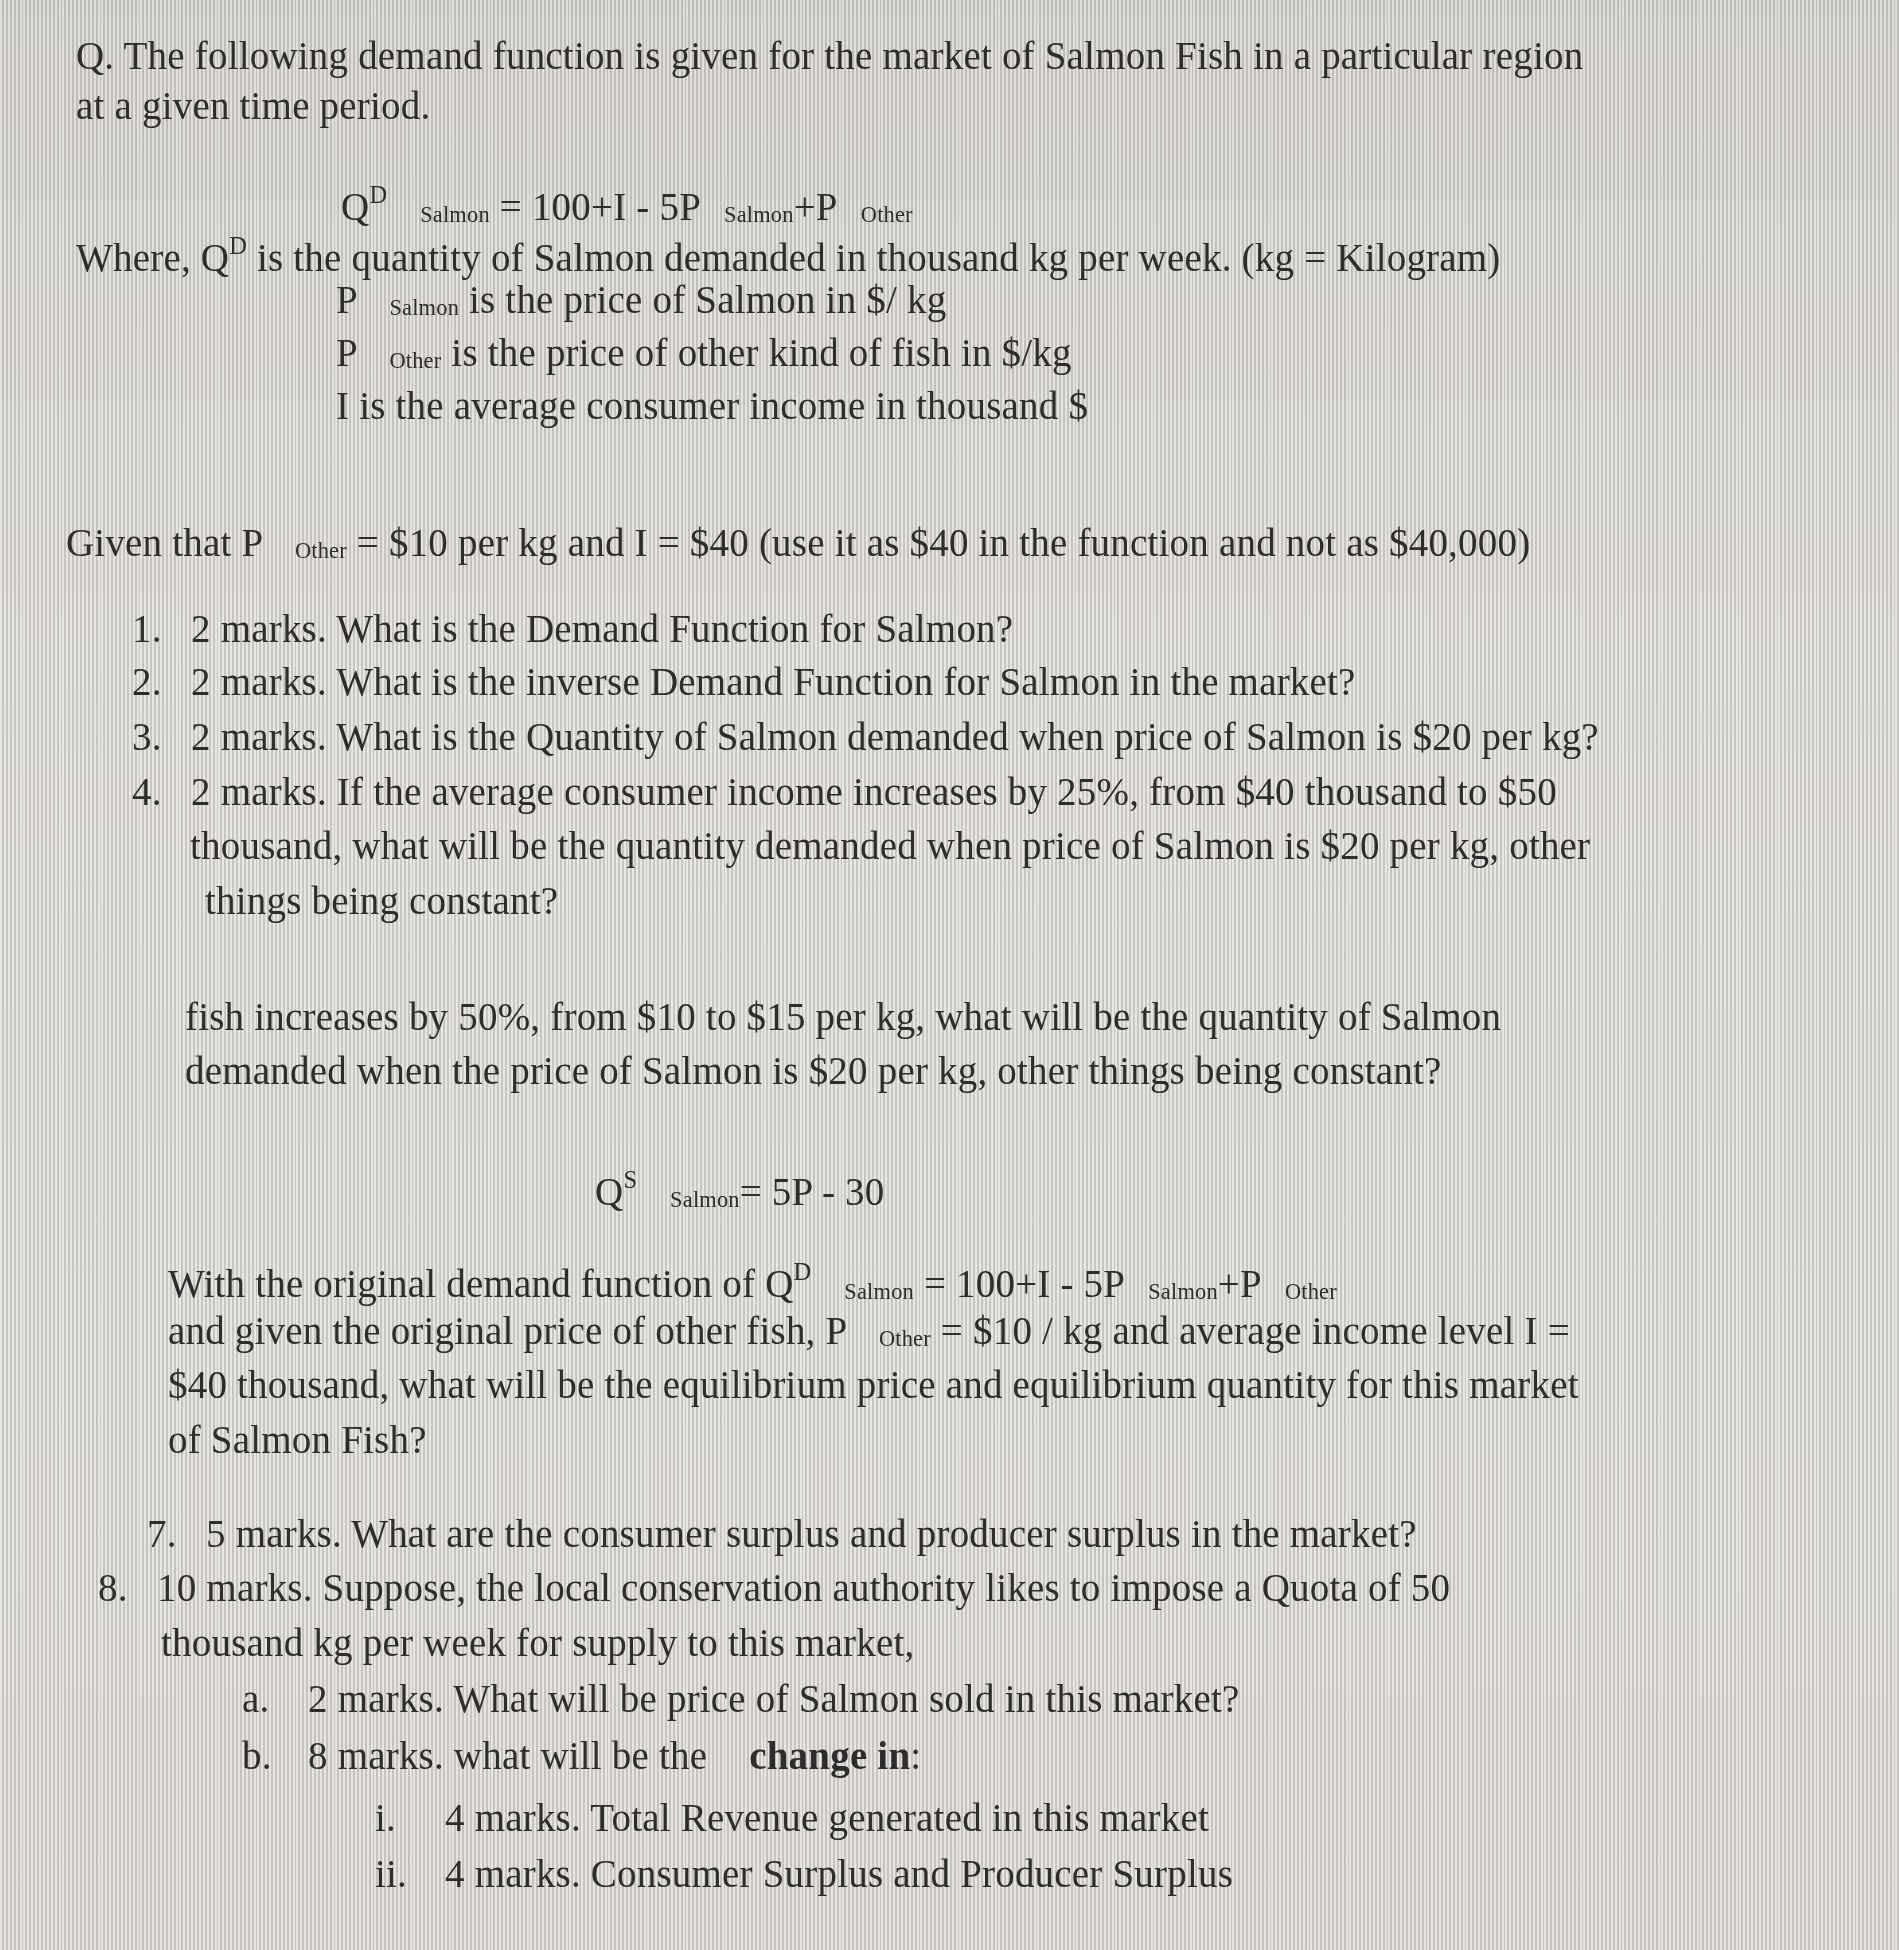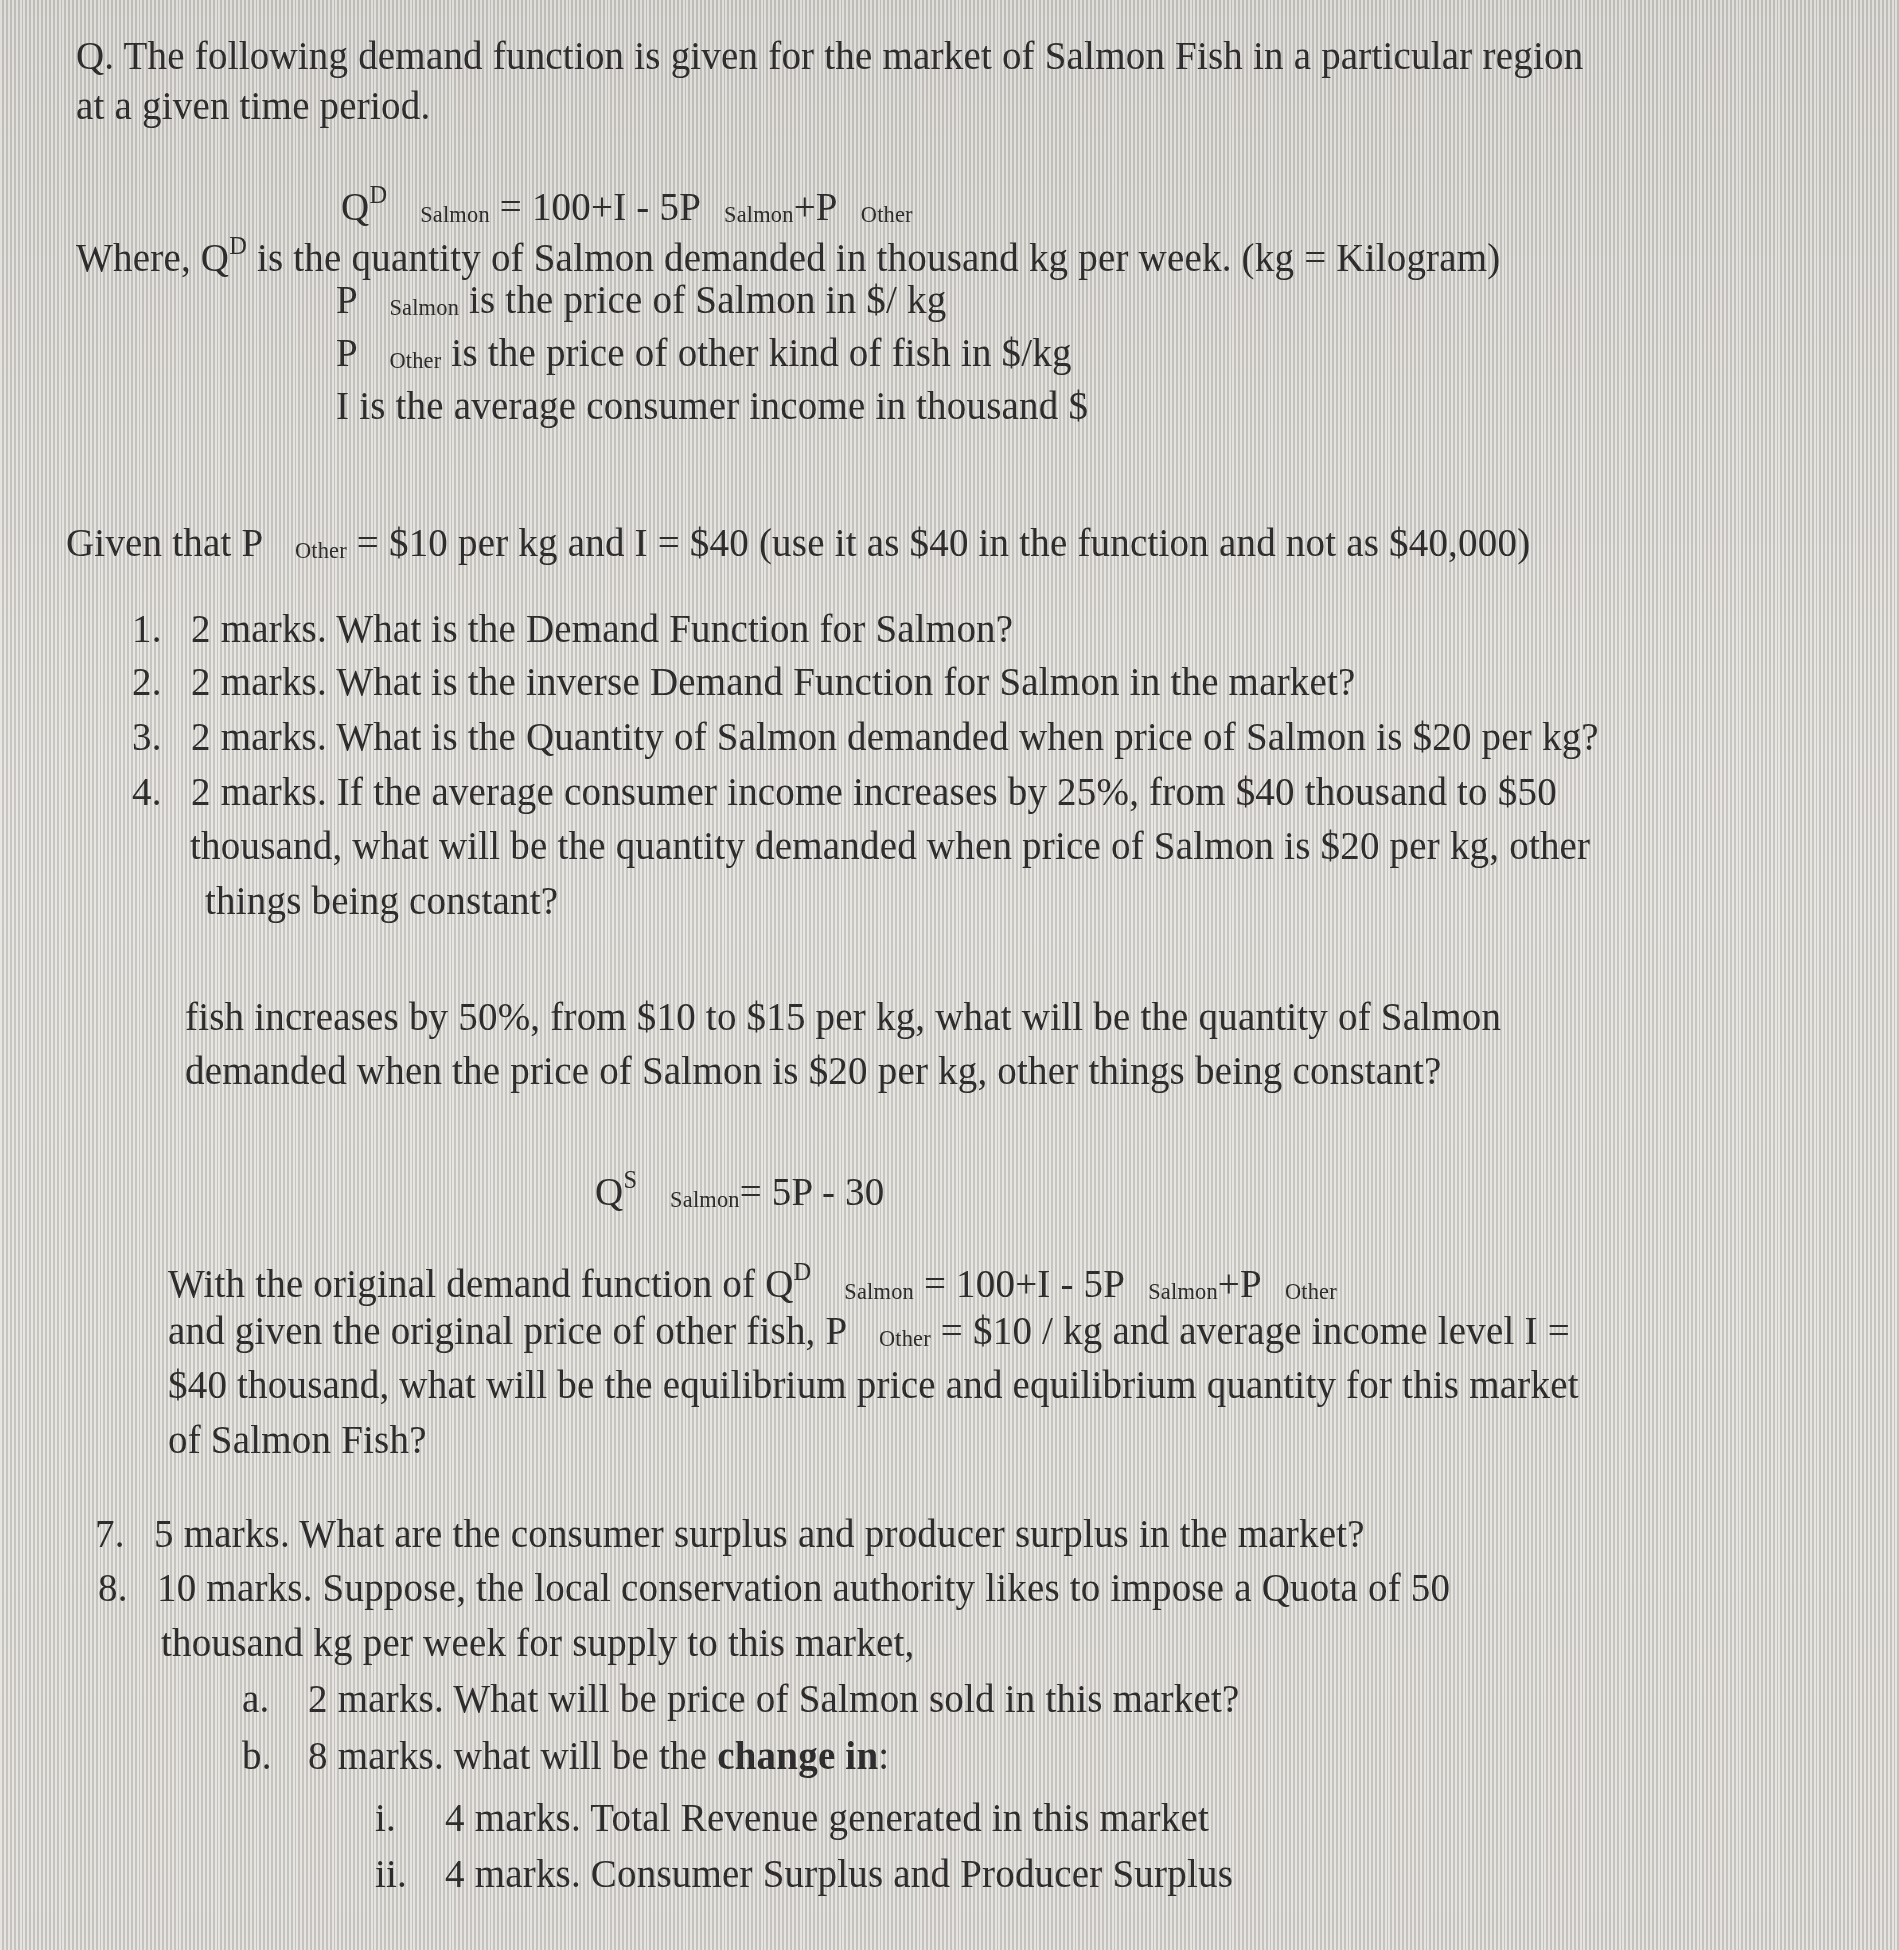--- a/index.html
+++ b/index.html
@@ -11,21 +11,21 @@
       linear-gradient(180deg, #cfcdc8 0%, #dcdad5 40%, #d8d6d1 100%);
     font-family: "Liberation Serif", "DejaVu Serif", serif;
     color: #2e2c2c;
     position: relative;
   }
   .page { position: absolute; left: 0; top: 0; width: 1896px; height: 1950px; }
   .line { position: absolute; white-space: nowrap; font-size: 39px; line-height: 47px; letter-spacing: 0.2px; }
   .sub { font-size: 22.4px; vertical-align: -2px; padding-left: 23px; }
   .sup { font-size: 24.4px; vertical-align: 16.6px; }
   .num { display: inline-block; width: 59px; }
-  .bold { font-weight: bold; }
+  .bold { font-weight: bold; padding-left: 32px; }
 </style>
 </head>
 <body>
 
 <div class="page">
 
   <div class="line" style="left:76px; top:32px;">Q. The following demand function is given for the market of Salmon Fish in a particular region</div>
   <div class="line" style="left:76px; top:82px;">at a given time period.</div>
 
   <div class="line" style="left:341px; top:171px;">
@@ -81,21 +81,21 @@
   <div class="line" style="left:168px; top:1248px;">
     <span>With the original demand function of Q</span><span class="sup">D</span>
     <span class="sub">Salmon</span><span> = 100+I - 5P</span><span class="sub">Salmon</span><span>+P</span><span class="sub">Other</span>
   </div>
   <div class="line" style="left:168px; top:1307px;">
     <span>and given the original price of other fish, P </span><span class="sub">Other</span><span> = $10 / kg and average income level I =</span>
   </div>
   <div class="line" style="left:168px; top:1361px;">$40 thousand, what will be the equilibrium price and equilibrium quantity for this market</div>
   <div class="line" style="left:168px; top:1416px;">of Salmon Fish?</div>
 
-  <div class="line" style="left:95px; top:1510px;">
+  <div class="line" style="left:103px; top:1510px;padding-left:44px;">
     <span class="num">7.</span><span>5 marks. What are the consumer surplus and producer surplus in the market?</span>
   </div>
 
   <div class="line" style="left:98px; top:1564px;">
     <span class="num">8.</span><span>10 marks. Suppose, the local conservation authority likes to impose a Quota of 50</span>
   </div>
   <div class="line" style="left:161px; top:1619px;">thousand kg per week for supply to this market,</div>
 
   <div class="line" style="left:242px; top:1675px;">
     <span class="num" style="width:66px">a.</span><span>2 marks. What will be price of Salmon sold in this market?</span>

